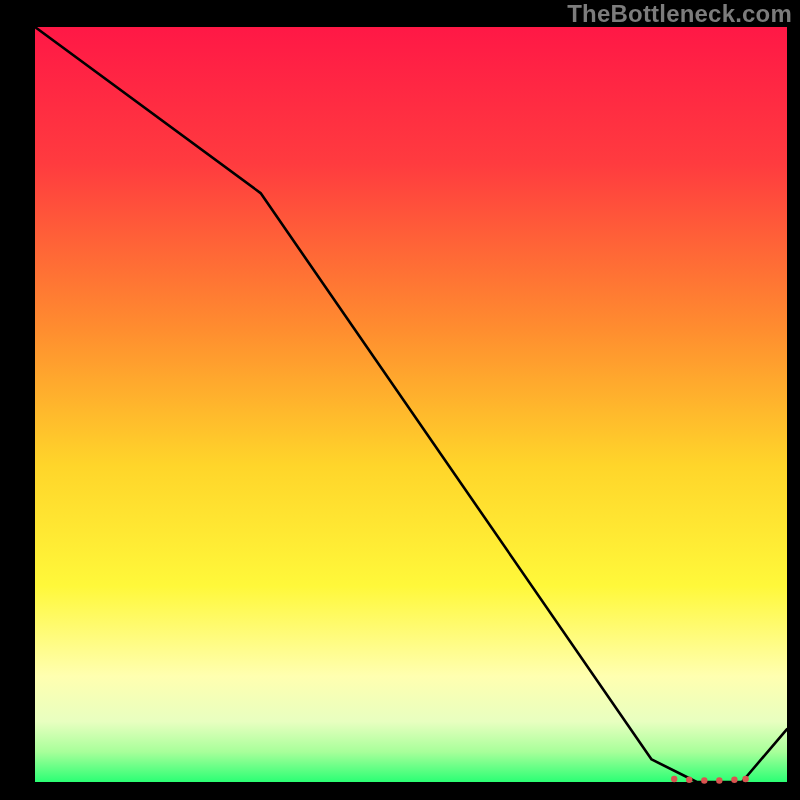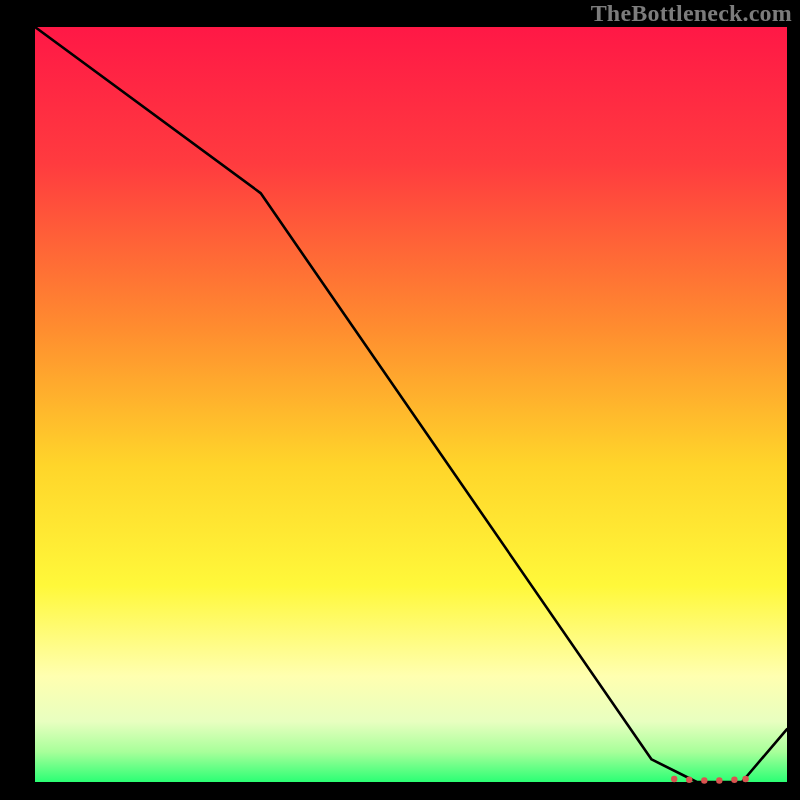--- a/index.html
+++ b/index.html
@@ -8,21 +8,20 @@
     background: #000;
     width: 800px;
     height: 800px;
     overflow: hidden;
     font-family: Arial, Helvetica, sans-serif;
   }
   .chart-wrap {
     width: 800px;
     height: 800px;
     position: relative;
-    font-family: Liberation Serif, serif;
   }
   svg {
     display: block;
   }
   .watermark {
     position: absolute;
     top: 0;
     right: 8px;
     font-size: 24px;
     font-weight: 600;

